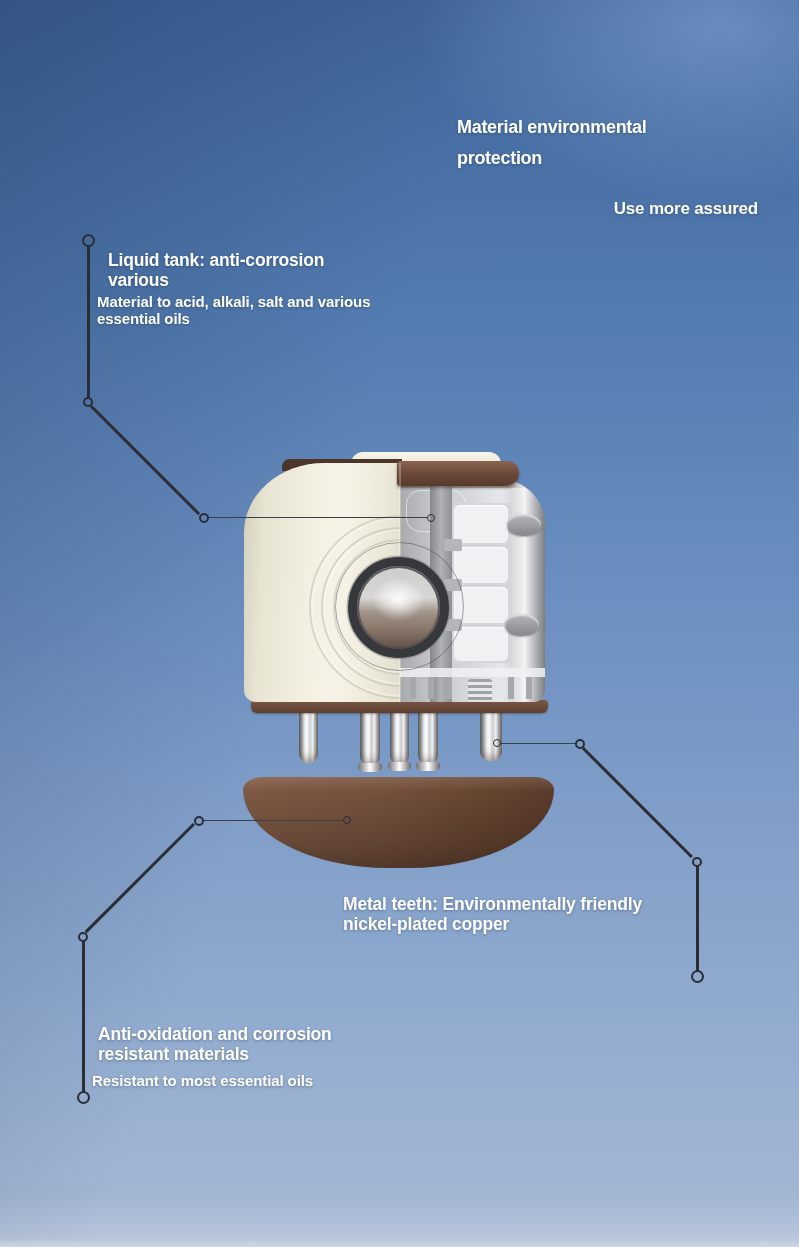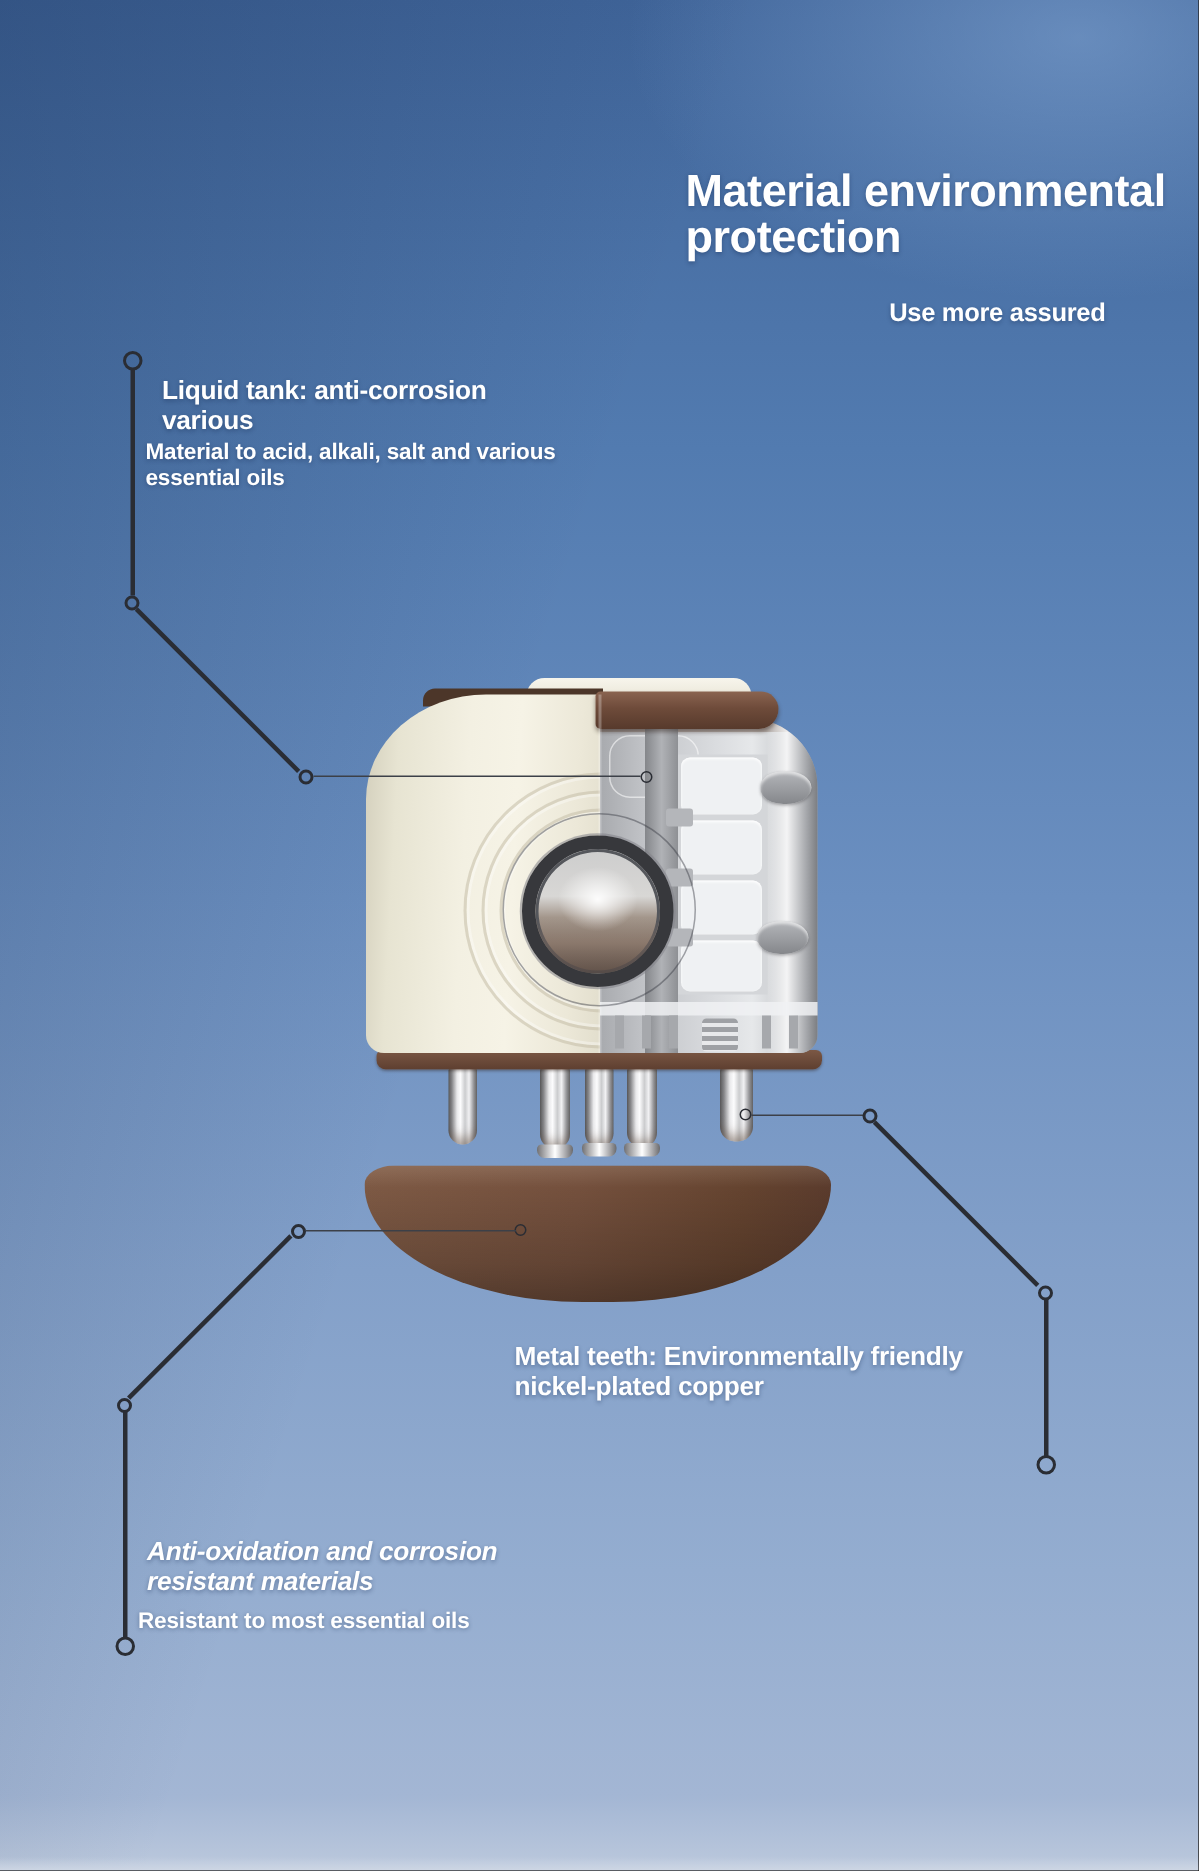--- a/index.html
+++ b/index.html
@@ -7,27 +7,27 @@
     position:relative; width:799px; height:1247px; overflow:hidden;
     font-family:"Liberation Sans","DejaVu Sans",sans-serif;
     background:
       radial-gradient(ellipse 430px 250px at 90% 2%, rgba(150,185,228,.45), rgba(150,185,228,0) 70%),
       linear-gradient(108deg, rgba(14,34,68,.25) 0%, rgba(14,34,68,0) 42%),
       linear-gradient(180deg, var(--bg-top,#40659a) 0%, #527bb0 24%, #6b8fc0 48%, #83a0c9 68%, var(--bg-bottom,#94add0) 84%, #a3b6d4 96%, #bcc9dd 100%);
   }
   .abs{position:absolute;}
   
   .txt{color:var(--text,#fff); font-weight:700; text-shadow:0 1px 3px rgba(22,42,82,.38); white-space:nowrap;}
-  .title{left:457px; top:112px; font-size:30px; line-height:31px; letter-spacing:-.3px;}
-  .subtitle{left:455px; top:199px; width:282px; text-align:right; font-size:17px; letter-spacing:-.2px;}
+  .title{left:457px; top:112px; font-size:18px; line-height:31px; letter-spacing:-.3px;}
+  .subtitle{left:476px; top:199px; width:282px; text-align:right; font-size:17px; letter-spacing:-.2px;}
   .ann-h{font-size:17.5px; line-height:20px; letter-spacing:-.2px;}
   .ann-b{font-size:15px; line-height:17px; letter-spacing:-.1px;}
   .ann1{left:97px; top:250px;} .ann1 .ann-h{margin-left:11px;} .ann1 .ann-b{margin-top:3px;}
   .ann2{left:288px; top:894px;} .ann2 .ann-h{margin-left:55px;} .ann2 .ann-b{margin-top:4px;}
-  .ann3{left:92px; top:1024px;} .ann3 .ann-h{margin-left:6px;font-style:italic;} .ann3 .ann-b{margin-top:8px;}
+  .ann3{left:92px; top:1024px;} .ann3 .ann-h{margin-left:6px;} .ann3 .ann-b{margin-top:8px;}
   
   .dot{border-radius:50%; border:2px solid var(--line,#2a2d34); box-sizing:border-box; background:transparent; z-index:30;}
   .dot.lg{width:13px;height:13px;border-width:2.5px;}
   .dot.md{width:10px;height:10px;}
   .dot.sm{width:8px;height:8px;border-width:1.5px;}
   .lv{width:3px; background:var(--line,#2a2d34); z-index:30;}
   .lh{height:1.5px; background:#3c4048; z-index:30;}
   .ld{height:3px; background:var(--line,#2a2d34); transform-origin:0 0; z-index:30;}
   
   .dome{left:351px; top:452px; width:150px; height:16px; border-radius:12px 12px 0 0;

